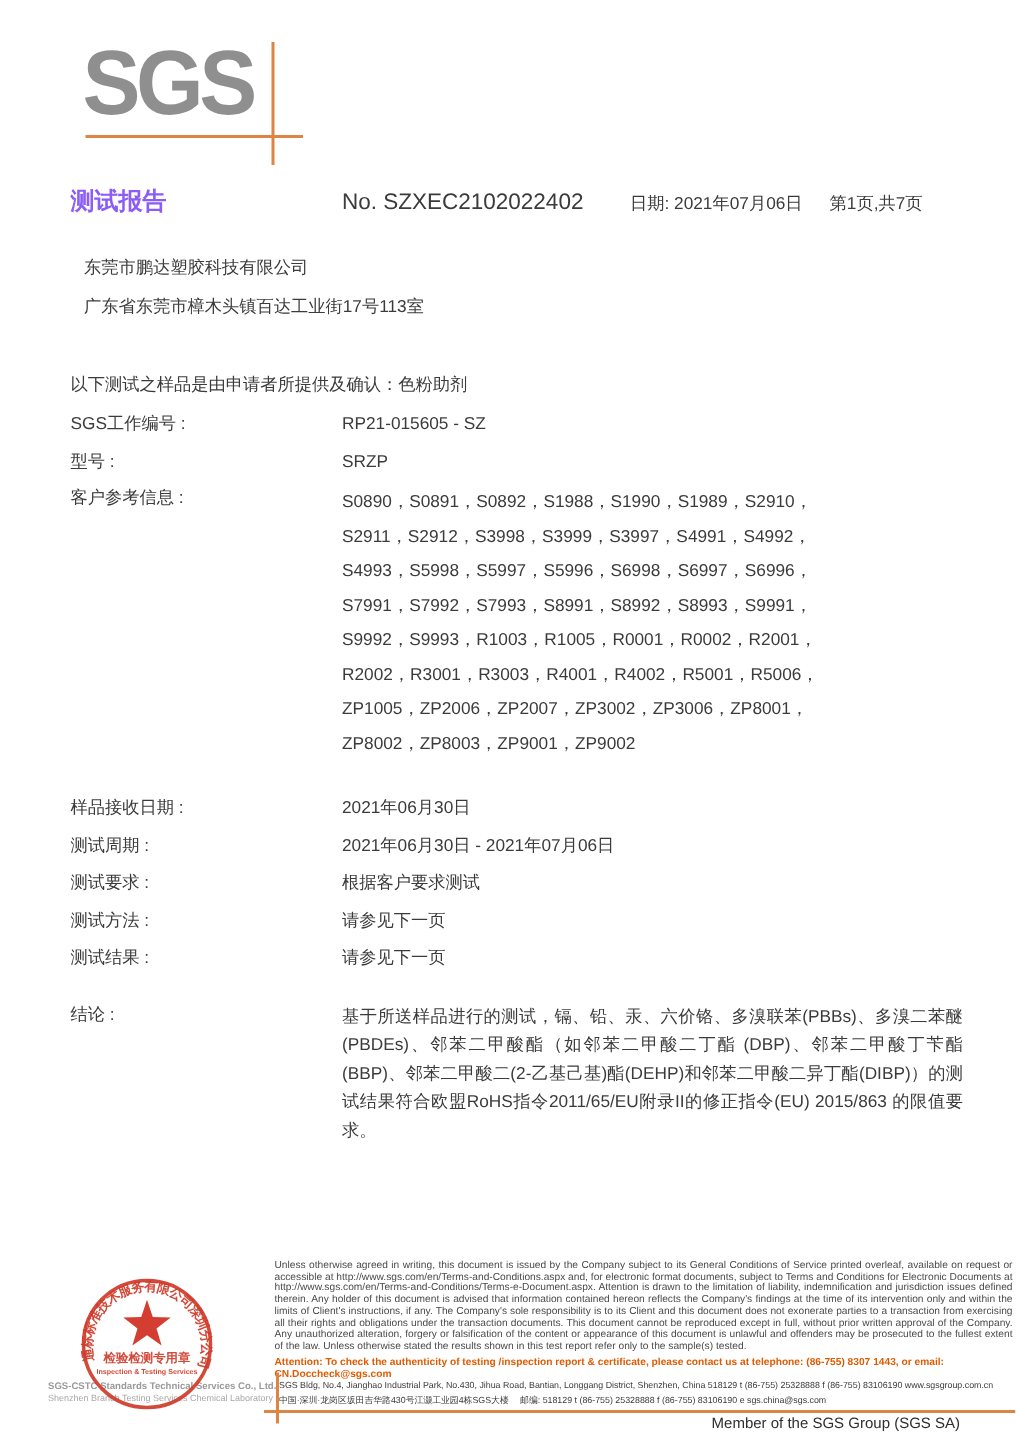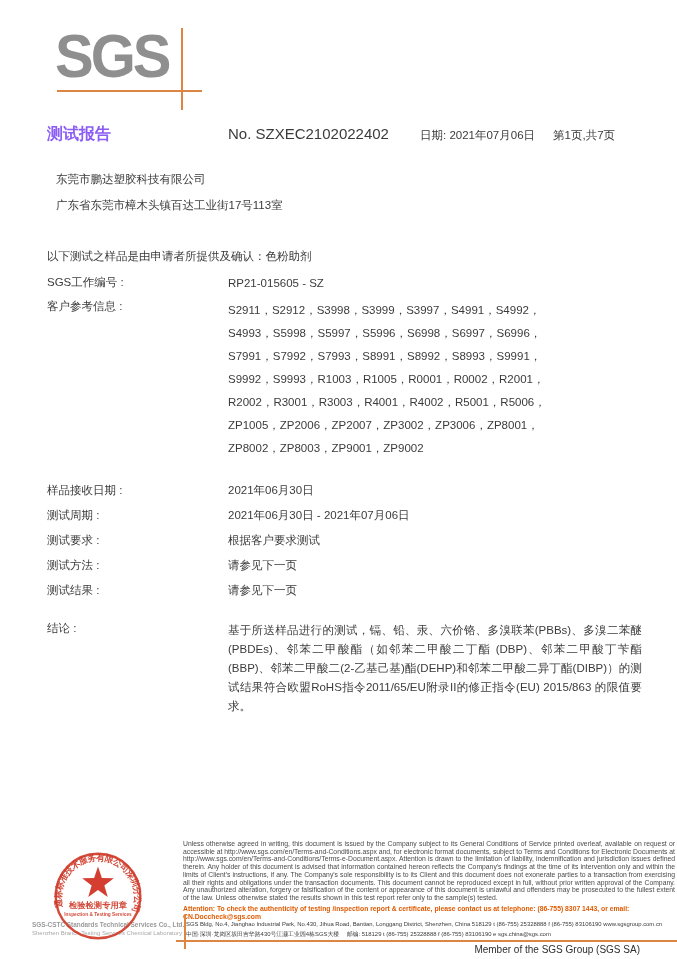--- a/index.html
+++ b/index.html
@@ -89,24 +89,29 @@
 
 <div class="intro">以下测试之样品是由申请者所提供及确认：色粉助剂</div>
 
 <div class="fields">
 
   <div class="frow single">
     <div class="flabel">SGS工作编号 :</div>
     <div class="fvalue">RP21-015605 - SZ</div>
   </div>
 
+  <div class="frow single">
+    <div class="flabel">型号 :</div>
+    <div class="fvalue">SRZP</div>
+  </div>
 
   <div class="frow">
     <div class="flabel">客户参考信息 :</div>
     <div class="fvalue">
+      <div class="ref-line">S0890，S0891，S0892，S1988，S1990，S1989，S2910，</div>
       <div class="ref-line">S2911，S2912，S3998，S3999，S3997，S4991，S4992，</div>
       <div class="ref-line">S4993，S5998，S5997，S5996，S6998，S6997，S6996，</div>
       <div class="ref-line">S7991，S7992，S7993，S8991，S8992，S8993，S9991，</div>
       <div class="ref-line">S9992，S9993，R1003，R1005，R0001，R0002，R2001，</div>
       <div class="ref-line">R2002，R3001，R3003，R4001，R4002，R5001，R5006，</div>
       <div class="ref-line">ZP1005，ZP2006，ZP2007，ZP3002，ZP3006，ZP8001，</div>
       <div class="ref-line">ZP8002，ZP8003，ZP9001，ZP9002</div>
     </div>
   </div>
 

